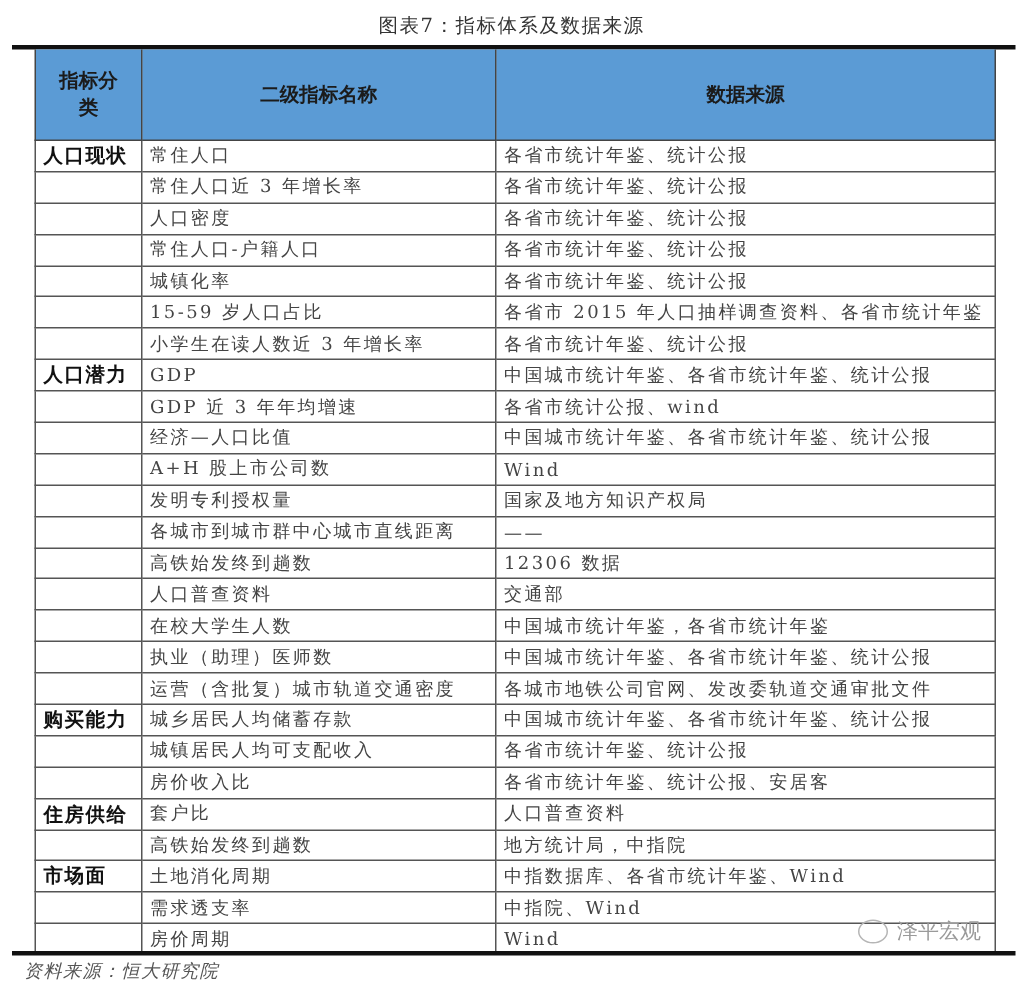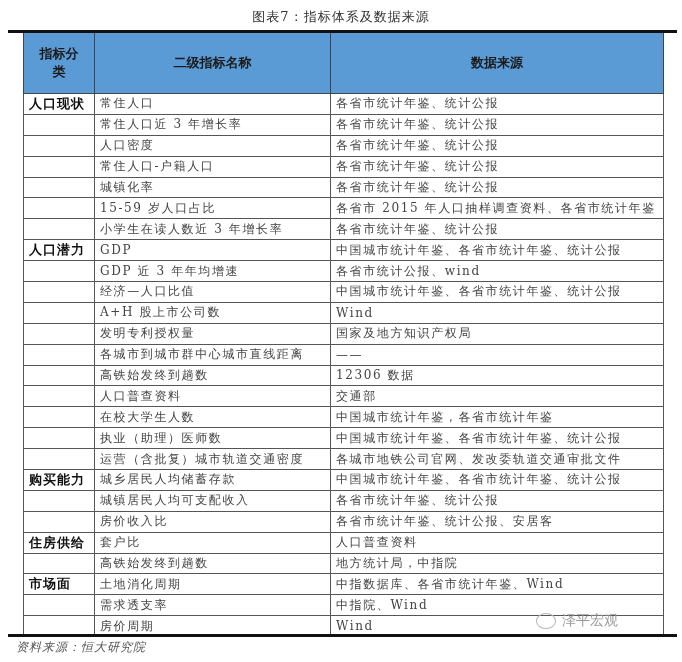--- a/index.html
+++ b/index.html
@@ -17,21 +17,21 @@
   table.grid th { background: #5b9bd5; height: 18px; padding: 12px; font-size: 13px; font-weight: bold;
                   color: #1b1b1b; border: 1px solid #444; border-top: none; text-align: center;
                   font-family: "DejaVu Sans", "Liberation Sans", sans-serif; }
   table.grid td { height: 19.9px; padding: 0 0 0 5px; font-size: 12px; border: 1px solid #555;
                   white-space: nowrap; overflow: hidden; letter-spacing: 1.6px; color: #444; }
   table.grid td.cat { font-weight: bold; color: #111; font-size: 13px; letter-spacing: 1px;
                       font-family: "DejaVu Sans", "Liberation Sans", sans-serif; margin-left: 44px; }
   table.grid tr:last-child td { border-bottom: none; }
   .footer { position: absolute; left: 16px; top: 639px; font-size: 12px; font-style: italic; color: #555;
             letter-spacing: 1px; }
-  .watermark { position: absolute; left: 536px; top: 612px; font-size: 14px; color: #9a9a9a;
+  .watermark { position: absolute; left: 572px; top: 612px; font-size: 14px; color: #9a9a9a;
                font-family: "DejaVu Sans", sans-serif; display: flex; align-items: center; gap: 6px; }
   .wm-icon { width: 18px; height: 14px; border: 1.5px solid #b5b5b5; border-radius: 50%; display: inline-block; }
 </style>
 </head>
 <body>
 
 <div class="title">图表7：指标体系及数据来源</div>
 <div class="rule-top"></div>
 
 <table class="grid">

